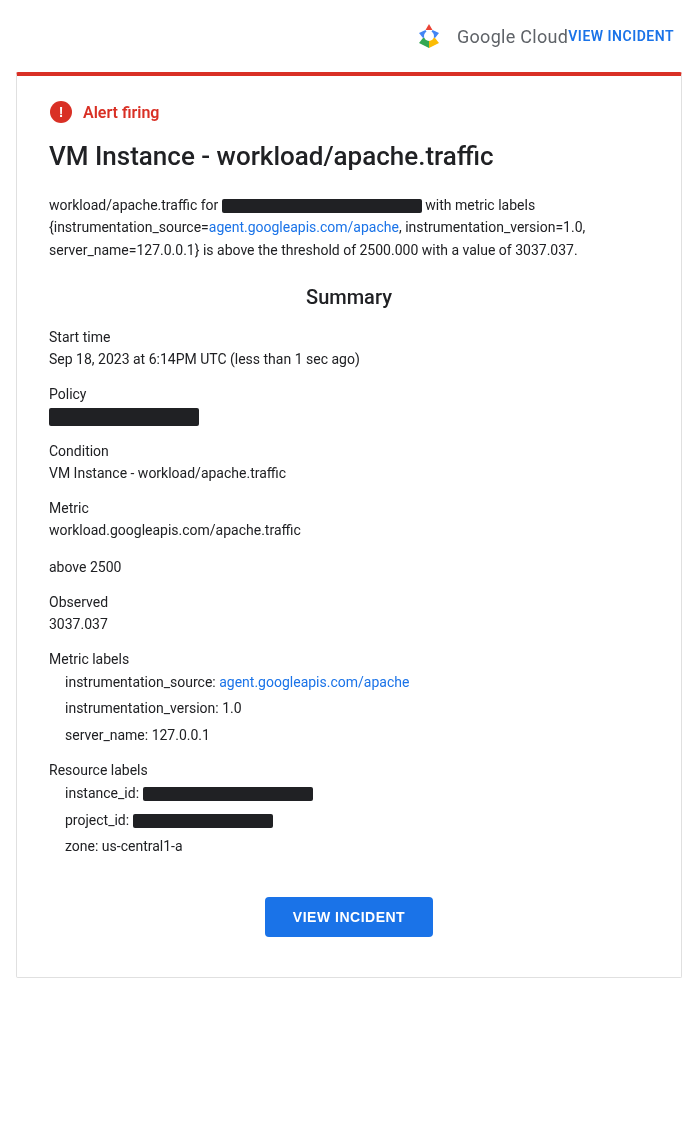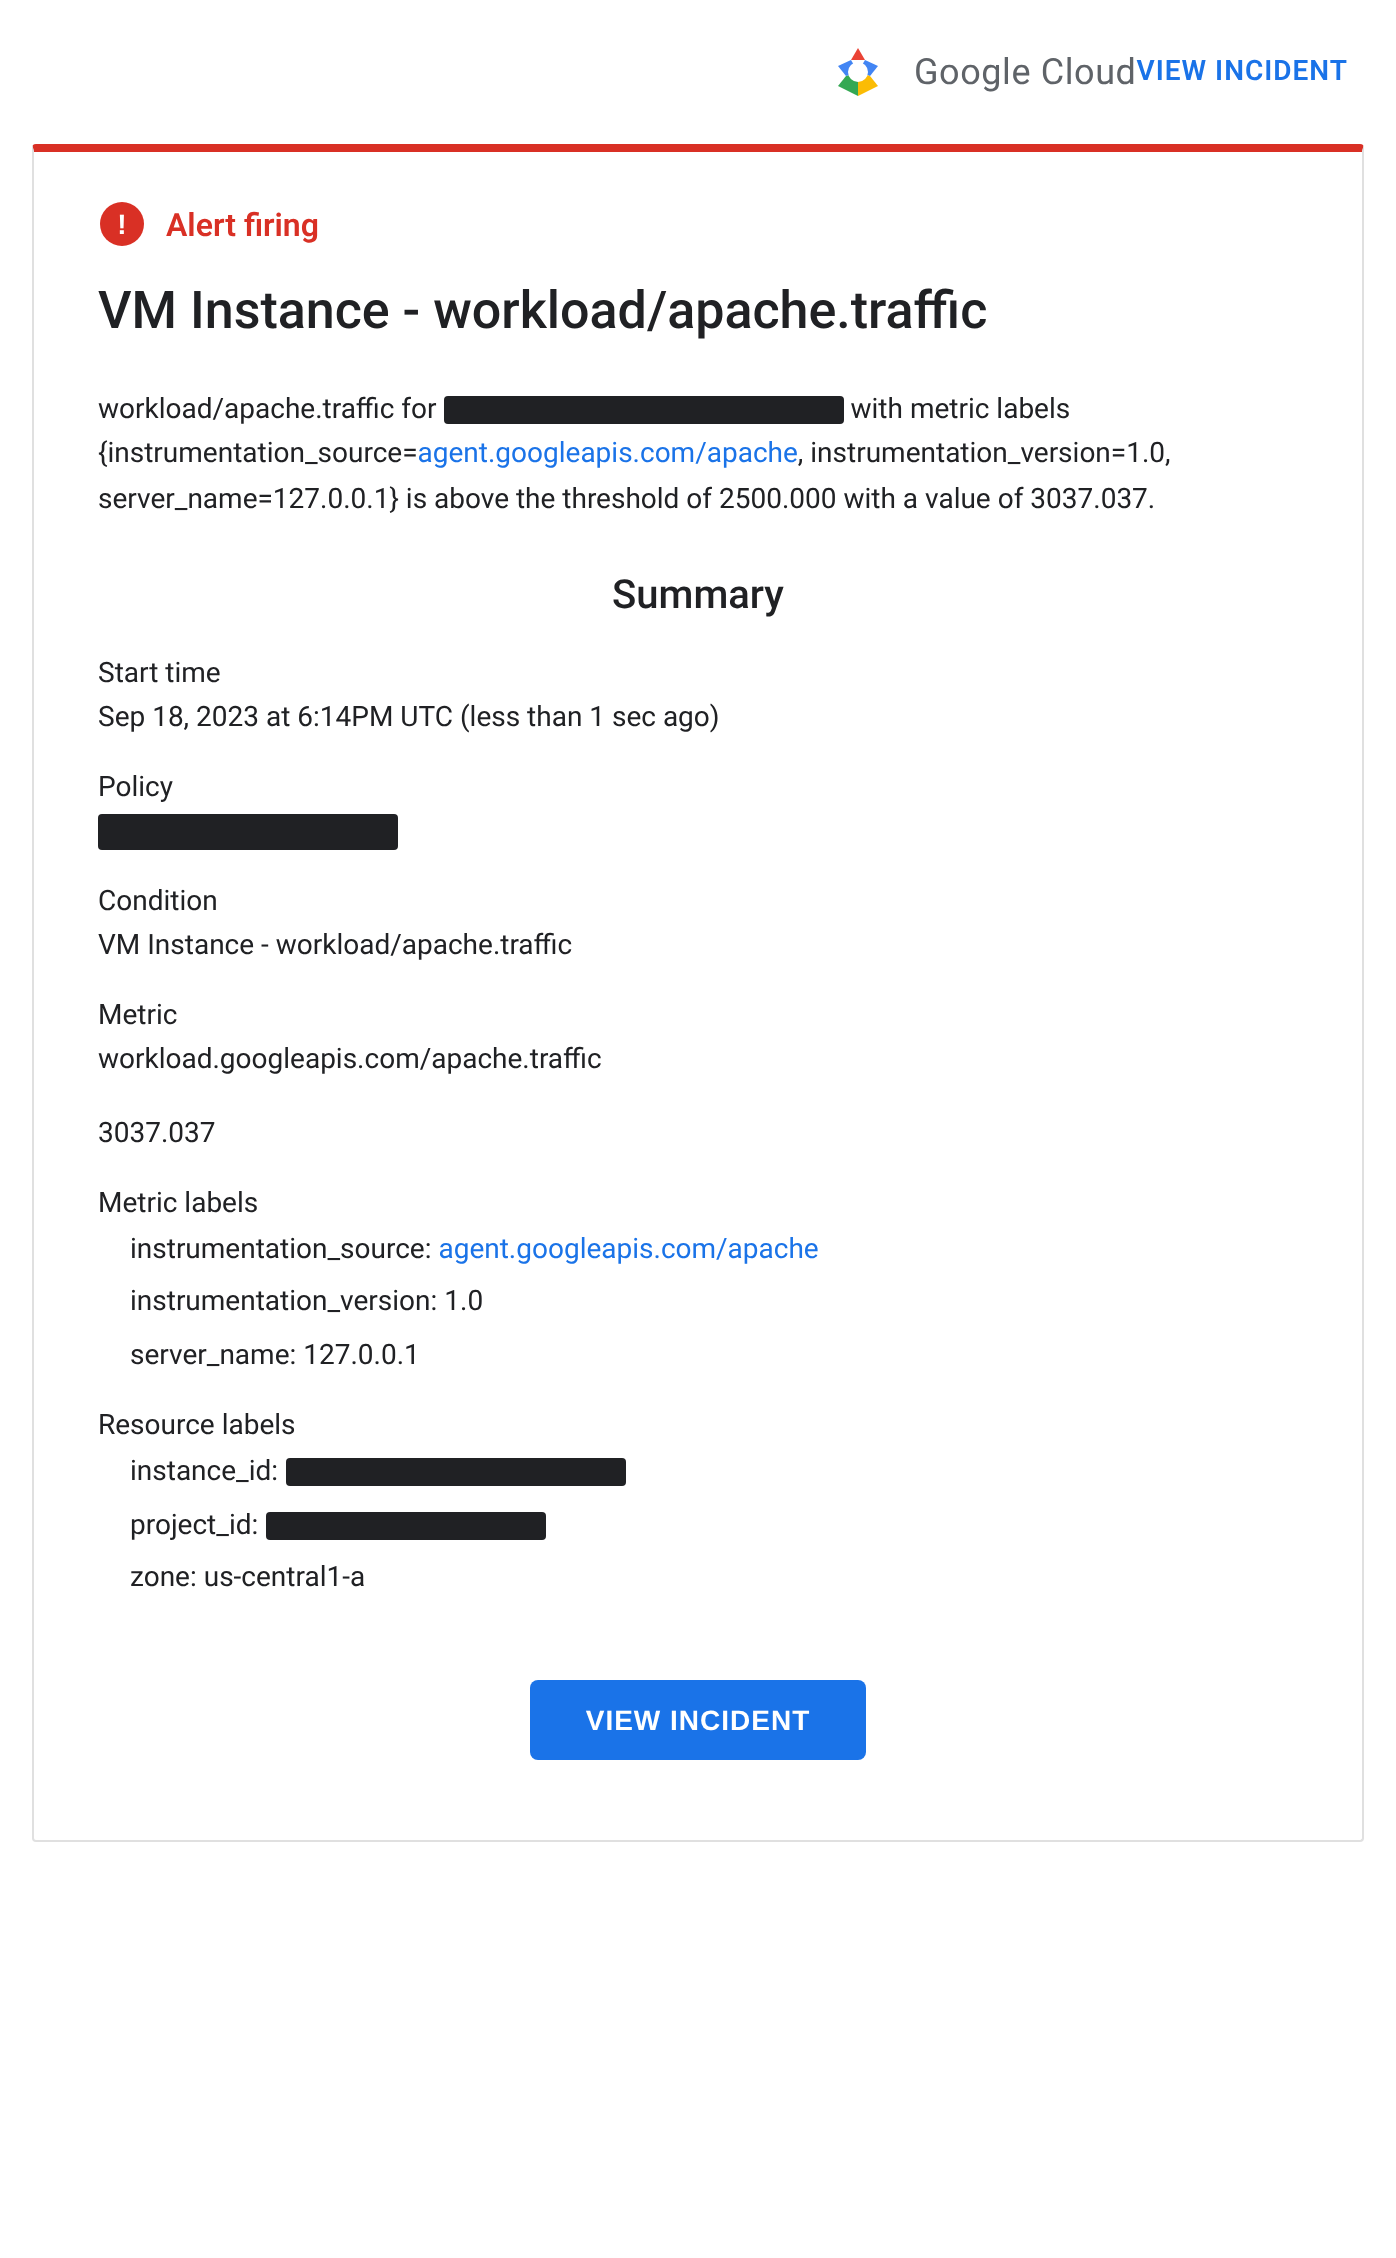--- a/index.html
+++ b/index.html
@@ -285,23 +285,25 @@
     <div class="field-label">Condition</div>
     <div class="field-value">VM Instance - workload/apache.traffic</div>
   </div>
 
   <div class="summary-section">
     <div class="field-label">Metric</div>
     <div class="field-value">workload.googleapis.com/apache.traffic</div>
   </div>
 
   <div class="summary-section">
-  </div>
-
-  <div class="summary-section">
+    <div class="field-value">above 2500</div>
+  </div>
+
+  <div class="summary-section">
+    <div class="field-label">Observed</div>
     <div class="field-value">3037.037</div>
   </div>
 
   <div class="summary-section metric-labels-section">
     <div class="field-label">Metric labels</div>
     <div class="metric-label-row">
       <span>instrumentation_source:</span>
       <span> </span>
       <a>agent.googleapis.com/apache</a>
     </div>

